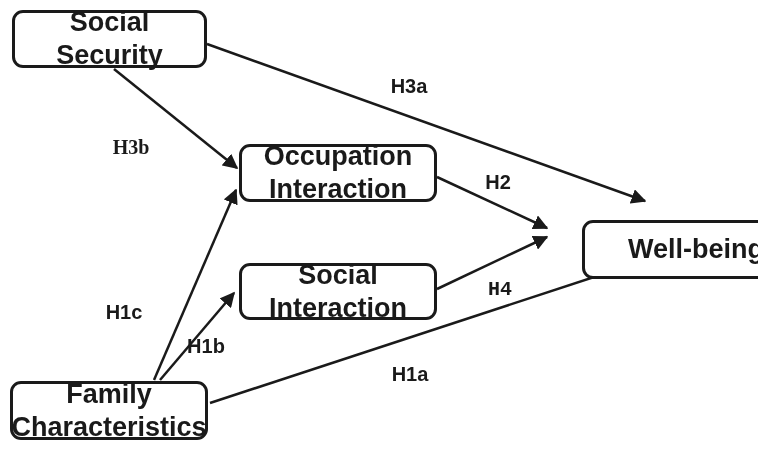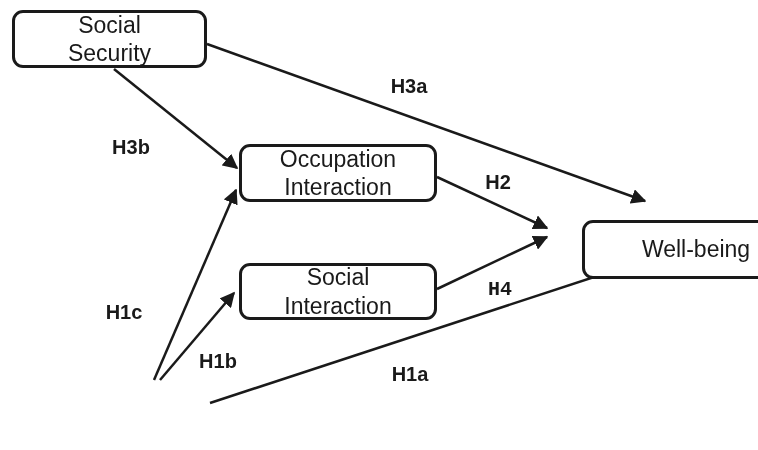--- a/index.html
+++ b/index.html
@@ -30,44 +30,44 @@
     position: absolute;
     box-sizing: border-box;
     border: 3px solid #1a1a1a;
     border-radius: 11px;
     background: #ffffff;
     display: flex;
     align-items: center;
     justify-content: center;
     text-align: center;
     white-space: pre-line;
-    font-weight: normal;
-    font-size: 23px;
+    font-weight: bold;
+    font-size: 27px;
     line-height: 1.22;
     color: #1a1a1a;
   }
   .node-social-security        { left: 12px;  top: 10px;  width: 195px; height: 58px; }
   .node-occupation-satisfaction{ left: 239px; top: 144px; width: 198px; height: 58px; }
   .node-social-interaction     { left: 239px; top: 263px; width: 198px; height: 57px; }
   .node-family-characteristics { left: 10px;  top: 381px; width: 198px; height: 59px; }
   .node-well-being             { left: 552px; top: 220px; width: 228px; height: 59px; margin-left: 30px; }
   .edge-label {
     position: absolute;
     transform: translate(-50%, -50%);
     font-weight: bold;
     font-size: 20px;
     color: #1a1a1a;
     white-space: nowrap;
   }
   .edge-label-h3a { left: 409px; top: 86px; }
-  .edge-label-h3b { left: 131px; top: 147px; }
+  .edge-label-h3b { left: 131px; top: 147px; font-family: Liberation Serif, serif; }
   .edge-label-h2  { left: 498px; top: 182px; }
   .edge-label-h4  { left: 500px; top: 289px; font-family: Liberation Mono, monospace; }
   .edge-label-h1c { left: 124px; top: 312px; }
-  .edge-label-h1b { left: 218px; top: 346px; margin-top: 15px; }
+  .edge-label-h1b { left: 206px; top: 346px; }
   .edge-label-h1a { left: 410px; top: 374px; }
 </style>
 </head>
 <body>
 
 <div class="canvas">
 
   <svg class="edges-svg" viewBox="0 0 758 450" xmlns="http://www.w3.org/2000/svg">
     <defs>
       <marker id="arrowhead" viewBox="0 0 10 10" refX="9" refY="5" markerWidth="6" markerHeight="6" orient="auto-start-reverse">
@@ -85,20 +85,22 @@
 
   <div class="node node-social-security">Social
 Security</div>
 
   <div class="node node-occupation-satisfaction">Occupation
 Interaction</div>
 
   <div class="node node-social-interaction">Social
 Interaction</div>
 
+  <div class="node node-family-characteristics">Family
+Characteristics</div>
 
   <div class="node node-well-being">Well-being</div>
 
   <div class="edge-label edge-label-h3a">H3a</div>
 
   <div class="edge-label edge-label-h3b">H3b</div>
 
   <div class="edge-label edge-label-h2">H2</div>
 
   <div class="edge-label edge-label-h4">H4</div>

